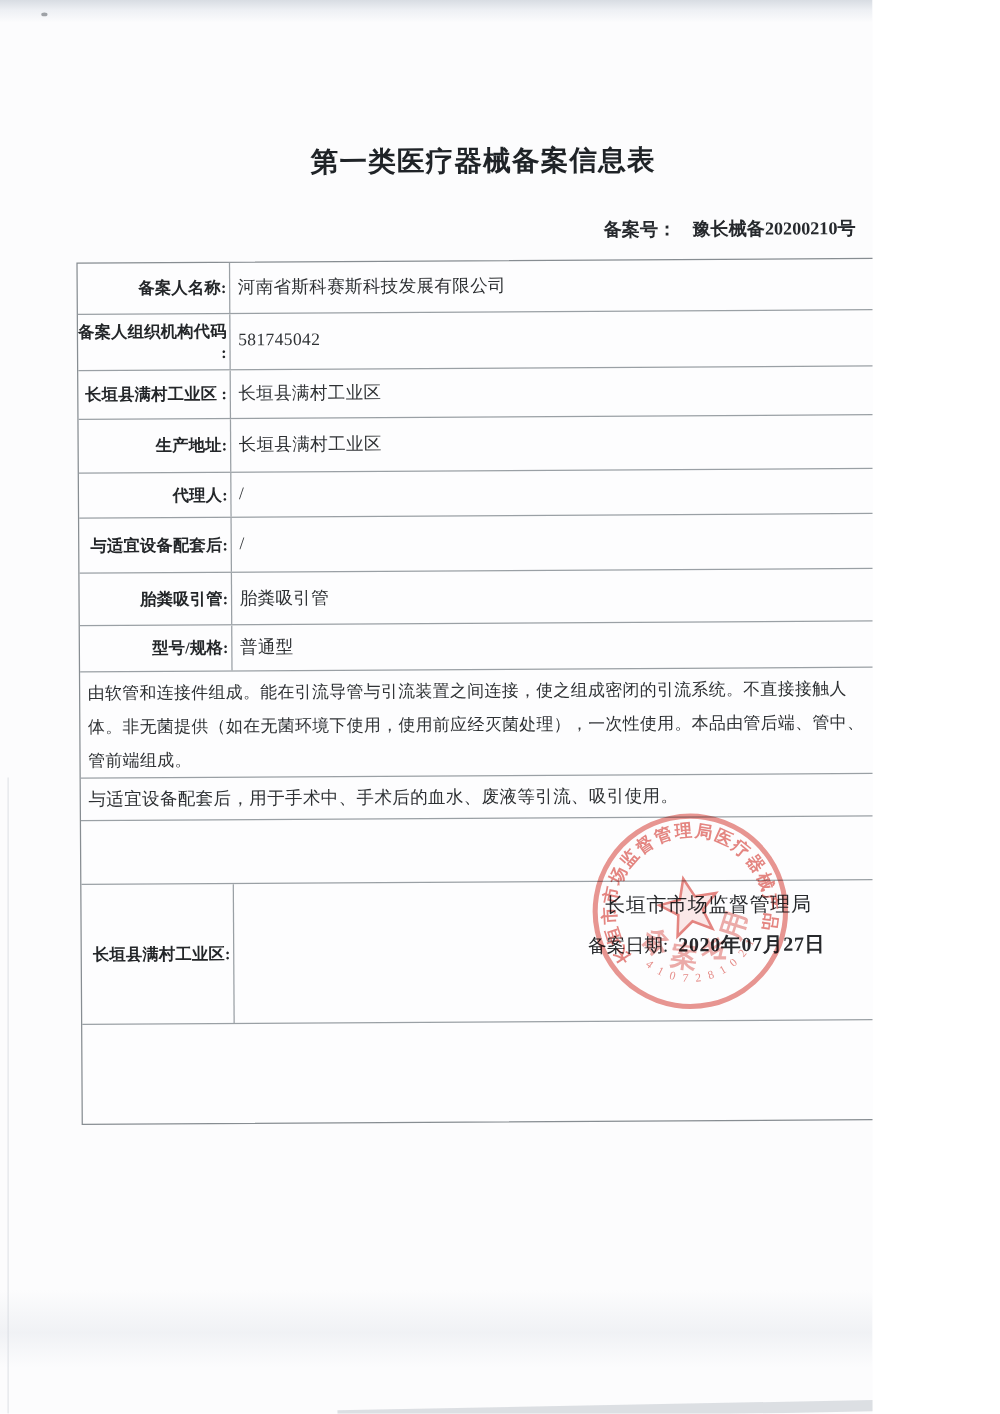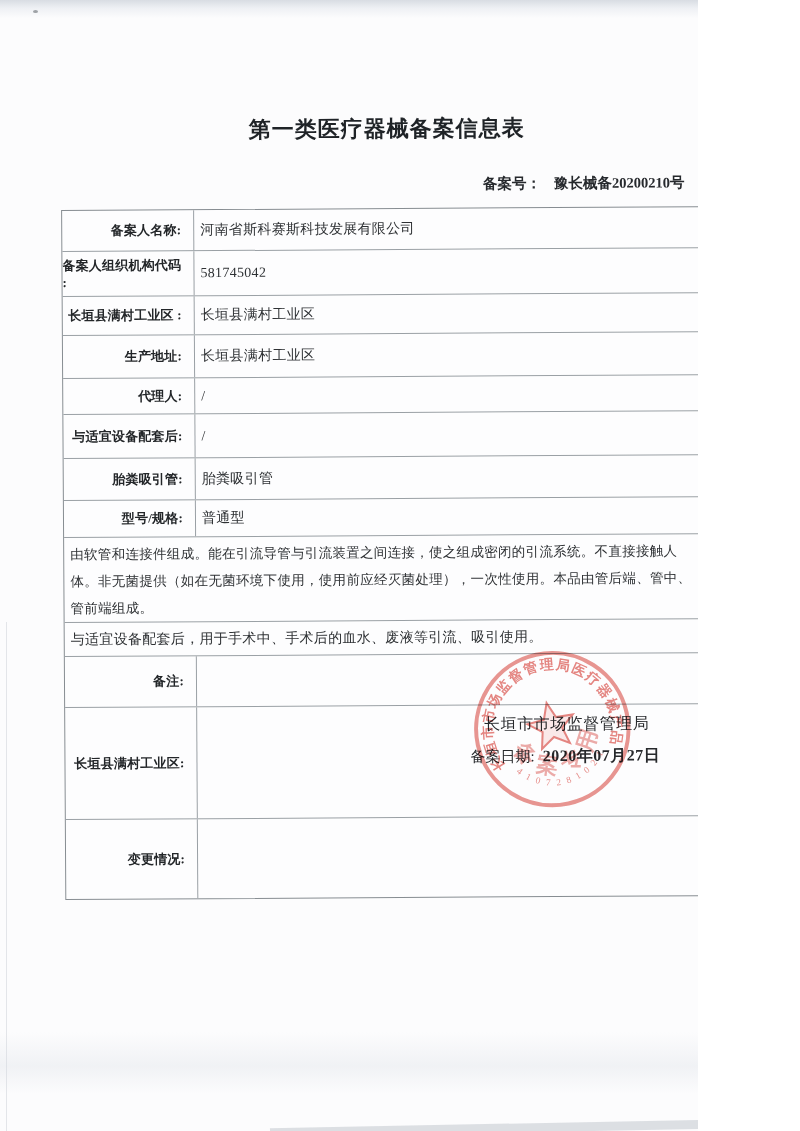--- a/index.html
+++ b/index.html
@@ -56,22 +56,22 @@
   .frm-row:nth-child(6){height:43px}
   .frm-row:nth-child(7){height:41px}
   .frm-row:nth-child(8){height:36px}
   .frm-row:nth-child(9){height:84px}
   .frm-row:nth-child(10){height:33px}
   .frm-row:nth-child(11){height:50px}
   .frm-row:nth-child(12){height:111px}
   .frm-row:nth-child(13){height:79px}
   .cell{display:flex;align-items:center;}
   .cell.label{
-    width:119px;flex:0 0 119px;justify-content:flex-end;text-align:left;
-    border-right:1px solid #9aa0a5;padding-right:12px;
+    width:119px;flex:0 0 119px;justify-content:flex-end;text-align:right;
+    border-right:1px solid #9aa0a5;padding-right:2px;
     font-size:13px;font-weight:bold;color:#232629;letter-spacing:.2px;
   }
   .cell.value{
     flex:1;padding-left:6px;padding-right:10px;
     font-size:14px;color:#2e3134;letter-spacing:.3px;
   }
   .frm-row:nth-child(9) .cell.value{
     align-items:flex-start;line-height:27px;padding-top:3px;font-size:13.5px;
   }
 
@@ -155,31 +155,29 @@
 
   <div class="frm-row">
     <div class="cell value">由软管和连接件组成。能在引流导管与引流装置之间连接，使之组成密闭的引流系统。不直接接触人体。非无菌提供（如在无菌环境下使用，使用前应经灭菌处理），一次性使用。本品由管后端、管中、管前端组成。</div>
   </div>
 
   <div class="frm-row">
     <div class="cell value">与适宜设备配套后，用于手术中、手术后的血水、废液等引流、吸引使用。</div>
   </div>
 
   <div class="frm-row">
-    <div class="cell label">备注:</div>
     <div class="cell value"></div>
   </div>
 
   <div class="frm-row">
     <div class="cell label">长垣县满村工业区:</div>
     <div class="cell value"></div>
   </div>
 
   <div class="frm-row">
-    <div class="cell label">变更情况:</div>
     <div class="cell value"></div>
   </div>
 </div>
 
     <div class="authority-text">长垣市市场监督管理局</div>
 
     <div class="date-line">
       <span>备案日期:</span>
       <span class="dval">2020年07月27日</span>
     </div>

